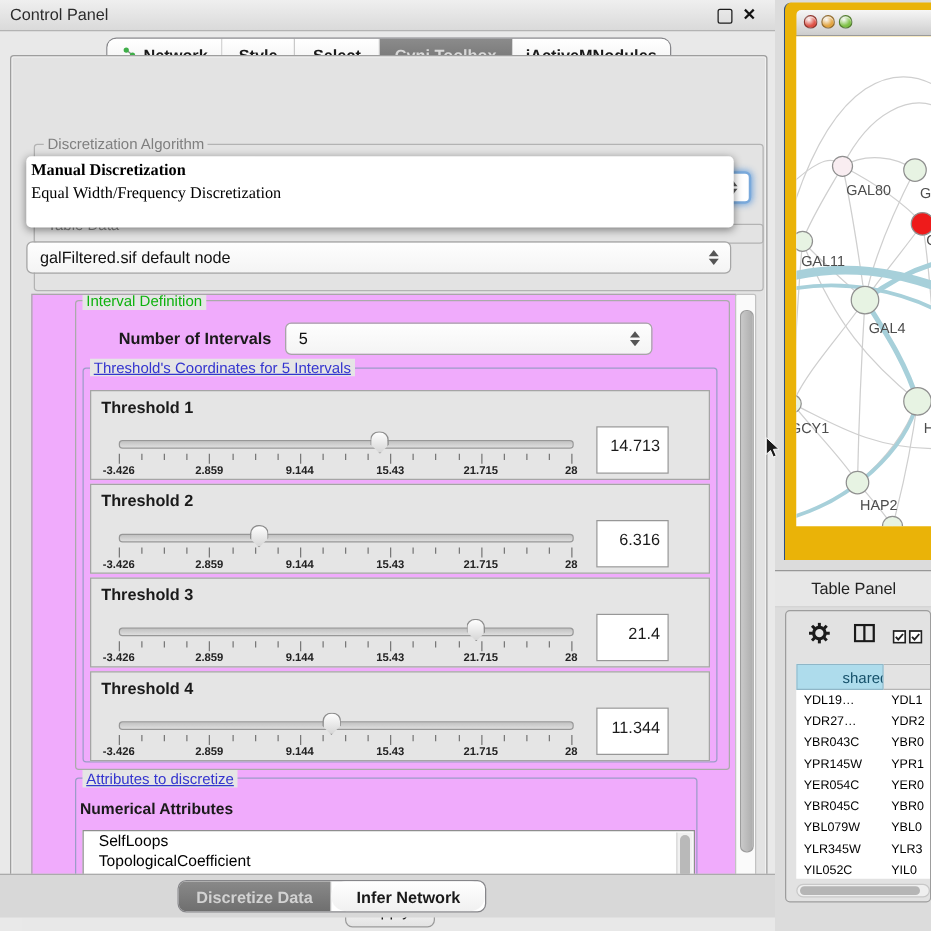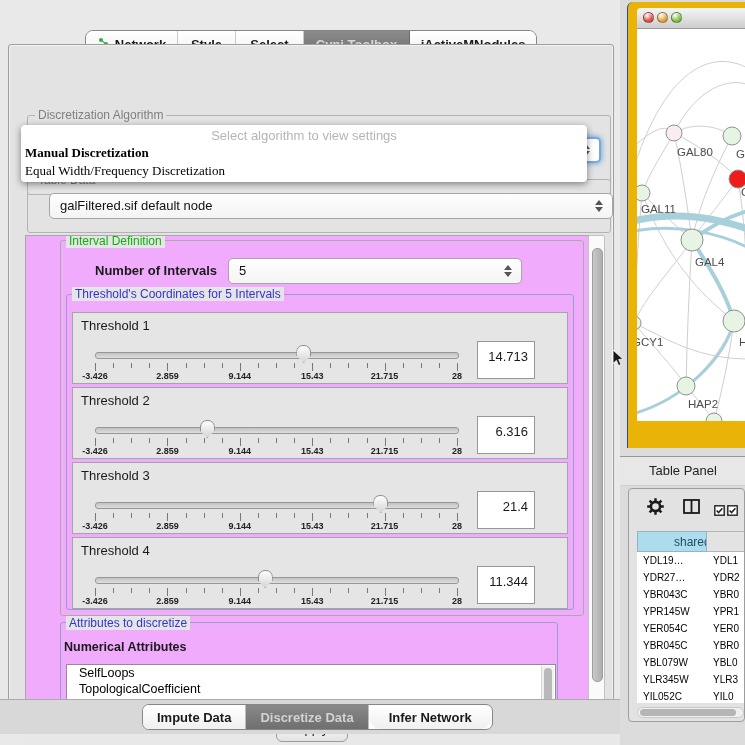--- a/index.html
+++ b/index.html
@@ -24,21 +24,21 @@
   .tab.sel{background:linear-gradient(#8b8b8b,#6e6e6e);color:#d9d9d9;border-right:1px solid #6a6a6a;}
 
   
   #outer-panel{left:8px;top:44px;width:604px;height:656px;background:#e3e3e3;
     border:1px solid #9e9e9e;border-radius:3px;box-shadow:inset 0 0 0 1px #f1f1f1;}
 
   .groupbox{position:absolute;border:1px solid #b3b3b3;border-radius:3px;}
   .grouptitle{position:absolute;font-size:12px;background:#e3e3e3;padding:0 3px;white-space:nowrap;}
   .gt-gray{color:#7f7f7f;}
   .gt-green{color:#0db20d;}
-  .gt-blue{color:#3434cf;}
+  .gt-blue{color:#3434cf;text-decoration:underline;}
 
   .combo{position:absolute;background:linear-gradient(#fefefe,#f4f4f4);border:1px solid #a6a6a6;
     border-radius:5px;font-size:13px;color:#111;line-height:24px;padding-left:10px;box-sizing:border-box;}
   .stepper{position:absolute;right:8px;top:50%;transform:translateY(-50%);width:9px;height:14px;}
   .stepper:before,.stepper:after{content:"";position:absolute;left:0;border-left:4.5px solid transparent;
     border-right:4.5px solid transparent;}
   .stepper:before{top:1px;border-bottom:5px solid #555;}
   .stepper:after{bottom:1px;border-top:5px solid #555;}
 
   #algo-combo{left:28px;top:92px;width:564px;height:26px;border:2px solid #79a9db;
@@ -53,21 +53,21 @@
 
   
   #scrollpane{left:16px;top:190px;width:562px;height:472px;background:#f0abfc;
     border:1px solid #a8a8a8;overflow:hidden;}
   #main-vscroll{left:579px;top:190px;width:17px;height:472px;background:#fafafa;
     border:1px solid #c2c2c2;box-sizing:border-box;border-radius:2px;}
   #main-vscroll .vthumb{position:absolute;left:3px;top:12px;width:9px;height:432px;
     background:linear-gradient(90deg,#c9c9c9,#aeaeae);border-radius:5px;border:1px solid #9d9d9d;}
 
   .thr-box{position:absolute;left:46px;width:494px;height:70px;border:1px solid #a5a5a5;background:#e5e5e5;}
-  .thr-label{position:absolute;left:8px;top:5px;font-size:13px;font-weight:400;}
+  .thr-label{position:absolute;left:8px;top:5px;font-size:13px;font-weight:700;}
   .track{position:absolute;left:22px;top:39px;width:362px;height:5px;border:1px solid #979797;
     border-radius:3px;background:linear-gradient(#c2c2c2,#dedede);}
   .thumb{position:absolute;top:32px;width:15px;height:18px;
     background:linear-gradient(#fefefe,#d6d6d6);border:1px solid #8d8d8d;
     border-radius:7px 7px 3px 3px;clip-path:polygon(0 0,100% 0,100% 58%,50% 100%,0 58%);box-sizing:border-box;}
   .ticks{position:absolute;left:22px;top:50px;width:362px;height:9px;}
   .tick{position:absolute;top:0;width:1px;background:#787878;}
   .tick.minor{height:5px;}
   .tick.major{height:8px;}
   .tlabels{position:absolute;left:22px;top:58px;width:362px;height:11px;}
@@ -119,20 +119,25 @@
     border:1px solid #c8c8c8;border-radius:6px;box-sizing:border-box;}
   #tp-hscroll .hthumb{position:absolute;left:2px;top:1px;width:96px;height:7px;background:#b5b5b5;border-radius:4px;}
 
   #mouse-cursor{left:612px;top:350px;width:12px;height:18px;z-index:20;}
 </style>
 </head>
 <body>
 
 <div id="root">
 
+  <div class="abs" id="cp-titlebar">
+    <div class="abs" id="cp-title">Control Panel</div>
+    <div class="abs" id="float-icon"></div>
+    <div class="abs" id="close-icon">✕</div>
+  </div>
 
   <div class="abs" id="top-tabs">
       <div class="tab" style="width: 92px;">
         <svg width="13" height="14" viewBox="0 0 13 14">
           <path d="M4 3 L9 7 L4 11" stroke="#8a8a8a" fill="none" stroke-width="1.2"></path>
           <circle cx="4" cy="3" r="2.1" fill="#3fae49"></circle>
           <circle cx="9" cy="7" r="2.1" fill="#3fae49"></circle>
           <circle cx="4" cy="11" r="2.1" fill="#2e8f3a"></circle>
         </svg>
         <span>Network</span>
@@ -154,27 +159,26 @@
   <div class="abs" id="outer-panel">
 
     <div class="groupbox" style="left:18px;top:70px;width:582px;height:78px;"></div>
     <div class="grouptitle gt-gray" style="left:26px;top:63px;">Discretization Algorithm</div>
     <div class="combo abs" id="algo-combo">
       <span class="stepper"></span>
     </div>
 
     <div class="groupbox" style="left:18px;top:134px;width:582px;height:52px;"></div>
     <div class="grouptitle gt-gray" style="left:26px;top:128px;">Table Data</div>
-    <div class="combo" style="left:40px;top:148px;width:564px;height:26px;">
+    <div class="combo" style="left:12px;top:148px;width:564px;height:26px;">
       <span>galFiltered.sif default node</span>
       <span class="stepper"></span>
     </div>
 
     <div class="abs" id="dd-popup">
-      <div id="dd-hint">Select algorithm to view settings</div>
       <div id="dd-options">
           <div class="dd-opt bold">Manual Discretization</div>
           <div class="dd-opt">Equal Width/Frequency Discretization</div>
         </div>
     </div>
 
     <div class="abs" id="scrollpane">
 
       <div class="groupbox" style="left:34px;top:4px;width:522px;height:374px;border-color:#aaaaaa;"></div>
       <div class="grouptitle gt-green" style="left:40px;top:-2px;background:#e5e5e5;">Interval Definition</div>
@@ -355,21 +359,20 @@
     <div class="abs" id="main-vscroll">
       <div class="vthumb"></div>
     </div>
 
     <div class="abs" id="apply-strip"></div>
     <div class="abs" id="apply-btn">Apply</div>
   </div>
 
   <div class="abs" id="bottom-strip"></div>
   <div class="abs" id="bottom-tabs">
-      <div class="btab" style="padding: 0px 14px;">Impute Data</div>
       <div class="btab sel" style="padding: 0px 14px;">Discretize Data</div>
       <div class="btab" style="padding: 0px 20px; border-radius: 12px;">Infer Network</div>
     </div>
 
   <div class="abs" id="right-col">
 
     <div id="net-window">
       <div id="net-titlebar">
         <div class="tlight" style="left: 6px; background: radial-gradient(circle at 35% 30%, rgba(255, 255, 255, 0.85), rgb(221, 79, 67) 60%);" id="tl-close"></div>
         <div class="tlight" style="left: 20px; background: radial-gradient(circle at 35% 30%, rgba(255, 255, 255, 0.85), rgb(226, 163, 61) 60%);" id="tl-min"></div>

